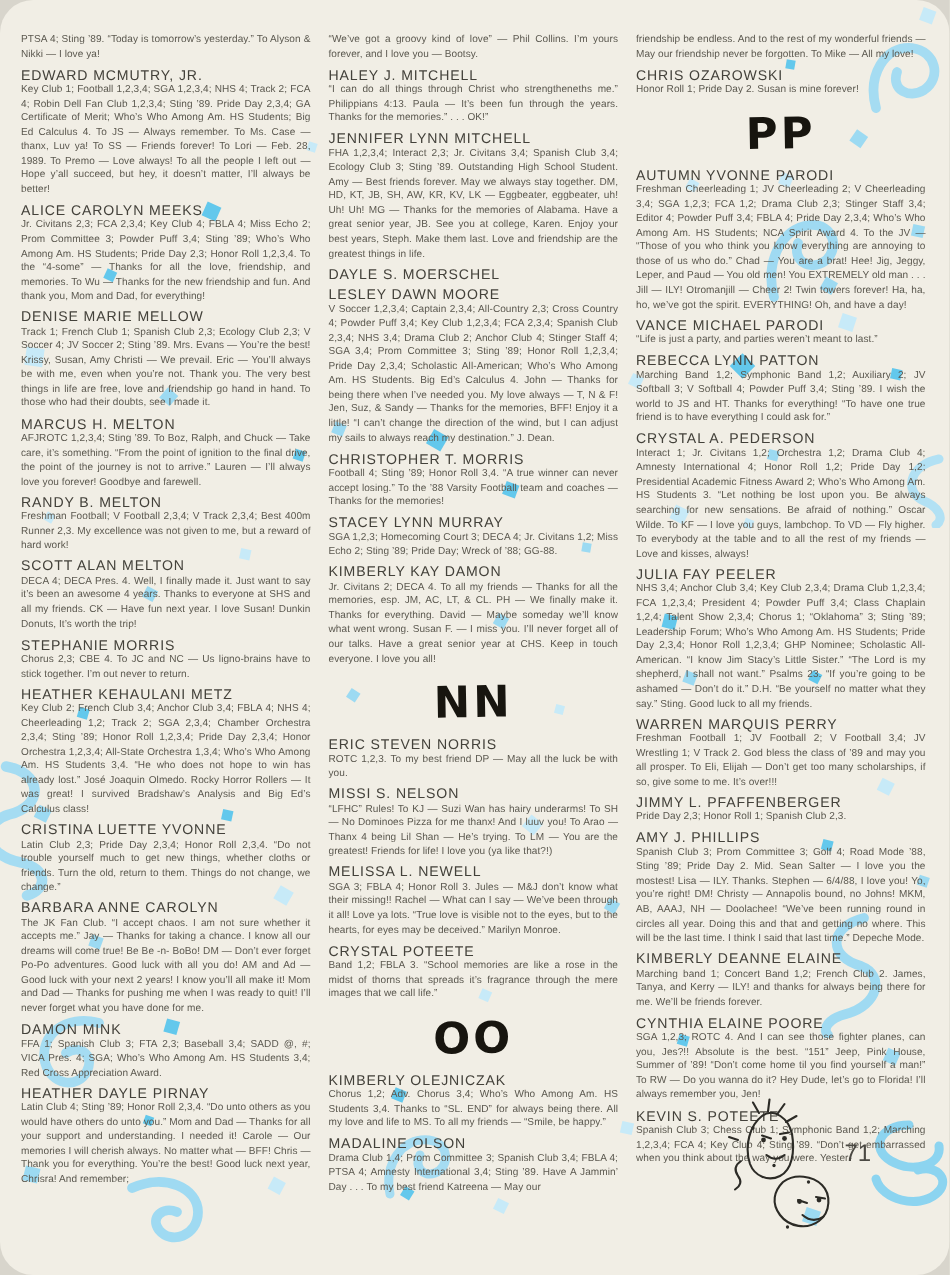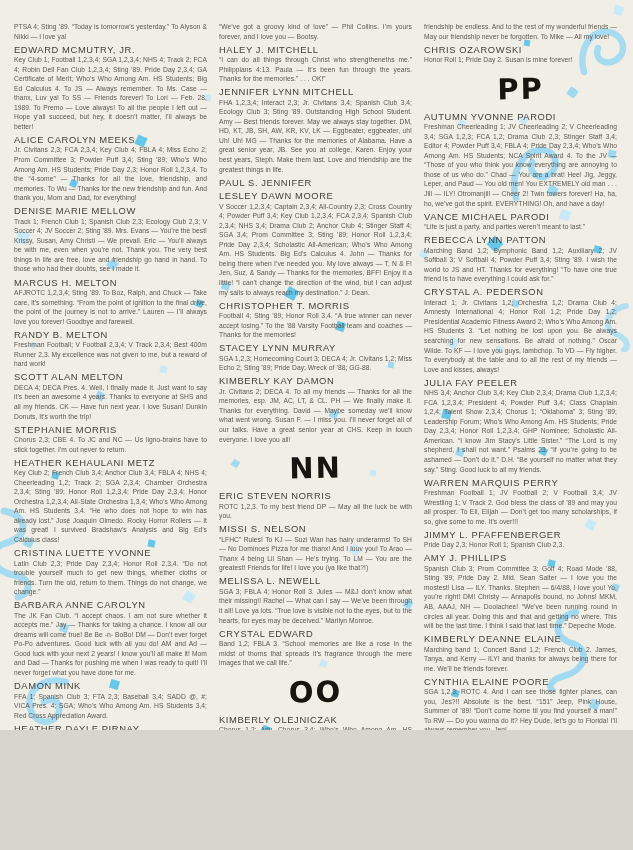--- a/index.html
+++ b/index.html
@@ -1,17 +1,17 @@
 <!DOCTYPE html>
 <html><head>
 <meta charset="utf-8">
 <style>
   html,body{margin:0;padding:0;background:#d8d5cc;}
-  .page{position:relative;width:633px;height:730px;overflow:hidden;
-        background:#f1eee5;font-family:"Liberation Sans",sans-serif;}
+  .page{position:relative;width:633px;height:850px;overflow:hidden;
+        background:#f1eee5;font-family:"Liberation Sans",sans-serif;border-radius:22px;}
   .confetti-layer{position:absolute;inset:0;z-index:0;}
   .confetti-layer .sq{position:absolute;display:block;}
   .ribbon{position:absolute;z-index:0;}
   .cols{position:absolute;left:14px;top:22px;width:604px;display:flex;gap:12px;z-index:2;}
   .col{width:193px;}
   .ename{font-size:9.4px;line-height:11px;font-weight:400;letter-spacing:.6px;
          color:#43413a;margin:2.5px 0 .5px 0;white-space:nowrap;overflow:hidden;}
   .ebody{font-size:6.7px;line-height:9.55px;letter-spacing:.05px;color:#5b584f;
          margin:0;text-align:justify;}
   .letter{font-size:29px;font-weight:800;letter-spacing:2px;text-align:center;
@@ -139,37 +139,37 @@
         <p class="ebody">FFA 1; Spanish Club 3; FTA 2,3; Baseball 3,4; SADD @, #; VICA Pres. 4; SGA; Who’s Who Among Am. HS Students 3,4; Red Cross Appreciation Award.</p>
         <h3 class="ename">HEATHER DAYLE PIRNAY</h3>
         <p class="ebody">Latin Club 4; Sting ’89; Honor Roll 2,3,4. “Do unto others as you would have others do unto you.” Mom and Dad — Thanks for all your support and understanding. I needed it! Carole — Our memories I will cherish always. No matter what — BFF! Chris — Thank you for everything. You’re the best! Good luck next year, Chrisra! And remember;</p>
       </div>
     <div class="col">
         <p class="ebody">“We’ve got a groovy kind of love” — Phil Collins. I’m yours forever, and I love you — Bootsy.</p>
         <h3 class="ename">HALEY J. MITCHELL</h3>
         <p class="ebody">“I can do all things through Christ who strengtheneths me.” Philippians 4:13. Paula — It’s been fun through the years. Thanks for the memories.” . . . OK!”</p>
         <h3 class="ename">JENNIFER LYNN MITCHELL</h3>
         <p class="ebody">FHA 1,2,3,4; Interact 2,3; Jr. Civitans 3,4; Spanish Club 3,4; Ecology Club 3; Sting ’89. Outstanding High School Student. Amy — Best friends forever. May we always stay together. DM, HD, KT, JB, SH, AW, KR, KV, LK — Eggbeater, eggbeater, uh! Uh! Uh! MG — Thanks for the memories of Alabama. Have a great senior year, JB. See you at college, Karen. Enjoy your best years, Steph. Make them last. Love and friendship are the greatest things in life.</p>
-        <h3 class="ename">PAUL S. JENNIFER</h3>
+        <h3 class="ename">DAYLE S. MOERSCHEL</h3>
         <h3 class="ename">LESLEY DAWN MOORE</h3>
         <p class="ebody">V Soccer 1,2,3,4; Captain 2,3,4; All-Country 2,3; Cross Country 4; Powder Puff 3,4; Key Club 1,2,3,4; FCA 2,3,4; Spanish Club 2,3,4; NHS 3,4; Drama Club 2; Anchor Club 4; Stinger Staff 4; SGA 3,4; Prom Committee 3; Sting ’89; Honor Roll 1,2,3,4; Pride Day 2,3,4; Scholastic All-American; Who’s Who Among Am. HS Students. Big Ed’s Calculus 4. John — Thanks for being there when I’ve needed you. My love always — T, N &amp; F! Jen, Suz, &amp; Sandy — Thanks for the memories, BFF! Enjoy it a little! “I can’t change the direction of the wind, but I can adjust my sails to always reach my destination.” J. Dean.</p>
         <h3 class="ename">CHRISTOPHER T. MORRIS</h3>
         <p class="ebody">Football 4; Sting ’89; Honor Roll 3,4. “A true winner can never accept losing.” To the ’88 Varsity Football team and coaches — Thanks for the memories!</p>
         <h3 class="ename">STACEY LYNN MURRAY</h3>
         <p class="ebody">SGA 1,2,3; Homecoming Court 3; DECA 4; Jr. Civitans 1,2; Miss Echo 2; Sting ’89; Pride Day; Wreck of ’88; GG-88.</p>
         <h3 class="ename">KIMBERLY KAY DAMON</h3>
         <p class="ebody">Jr. Civitans 2; DECA 4. To all my friends — Thanks for all the memories, esp. JM, AC, LT, &amp; CL. PH — We finally make it. Thanks for everything. David — Maybe someday we’ll know what went wrong. Susan F. — I miss you. I’ll never forget all of our talks. Have a great senior year at CHS. Keep in touch everyone. I love you all!</p>
         <div class="letter">NN</div>
         <h3 class="ename">ERIC STEVEN NORRIS</h3>
         <p class="ebody">ROTC 1,2,3. To my best friend DP — May all the luck be with you.</p>
         <h3 class="ename">MISSI S. NELSON</h3>
         <p class="ebody">“LFHC” Rules! To KJ — Suzi Wan has hairy underarms! To SH — No Dominoes Pizza for me thanx! And I luuv you! To Arao — Thanx 4 being Lil Shan — He’s trying. To LM — You are the greatest! Friends for life! I love you (ya like that?!)</p>
         <h3 class="ename">MELISSA L. NEWELL</h3>
         <p class="ebody">SGA 3; FBLA 4; Honor Roll 3. Jules — M&amp;J don’t know what their missing!! Rachel — What can I say — We’ve been through it all! Love ya lots. “True love is visible not to the eyes, but to the hearts, for eyes may be deceived.” Marilyn Monroe.</p>
-        <h3 class="ename">CRYSTAL EDWARD</h3>
+        <h3 class="ename">CRYSTAL POTEETE</h3>
         <p class="ebody">Band 1,2; FBLA 3. “School memories are like a rose in the midst of thorns that spreads it’s fragrance through the mere images that we call life.”</p>
         <div class="letter">OO</div>
         <h3 class="ename">KIMBERLY OLEJNICZAK</h3>
         <p class="ebody">Chorus 1,2; Adv. Chorus 3,4; Who’s Who Among Am. HS Students 3,4. Thanks to “SL. END” for always being there. All my love and life to MS. To all my friends — “Smile, be happy.”</p>
         <h3 class="ename">MADALINE OLSON</h3>
         <p class="ebody">Drama Club 1,4; Prom Committee 3; Spanish Club 3,4; FBLA 4; PTSA 4; Amnesty International 3,4; Sting ’89. Have A Jammin’ Day . . . To my best friend Katreena — May our</p>
       </div>
     <div class="col">
         <p class="ebody">friendship be endless. And to the rest of my wonderful friends — May our friendship never be forgotten. To Mike — All my love!</p>
         <h3 class="ename">CHRIS OZAROWSKI</h3>

